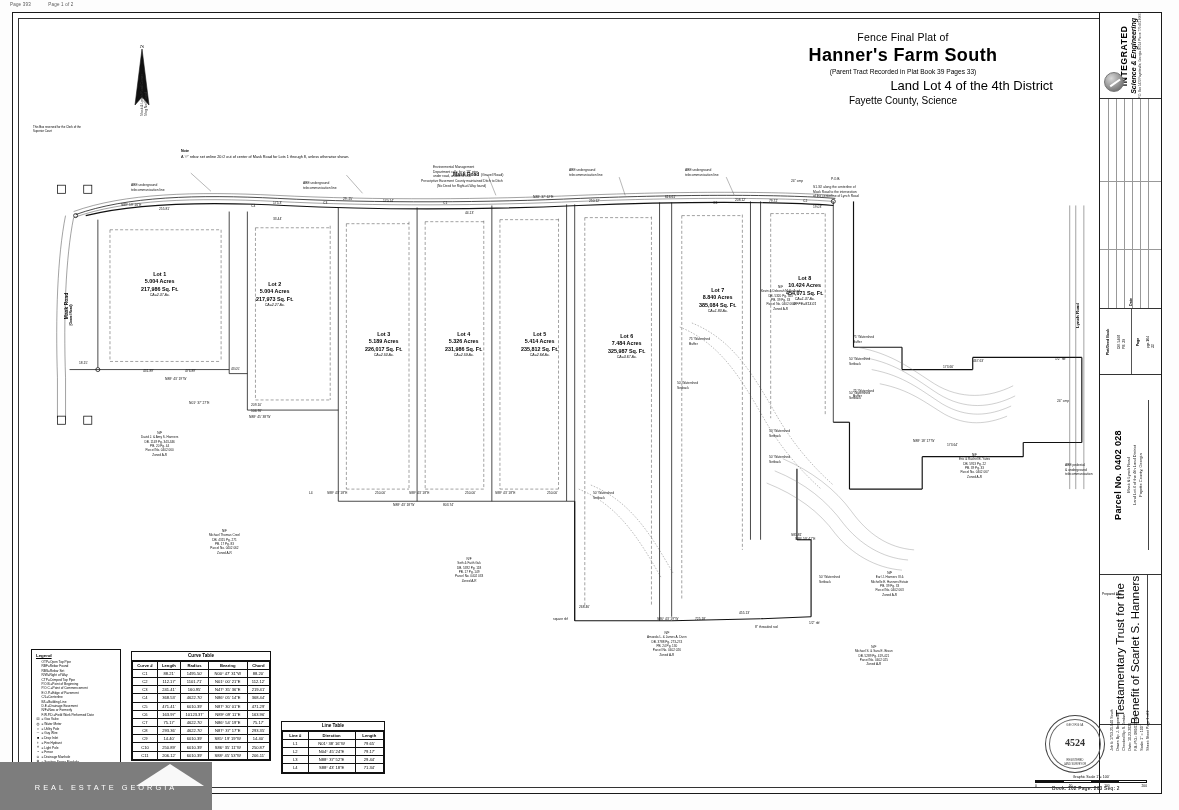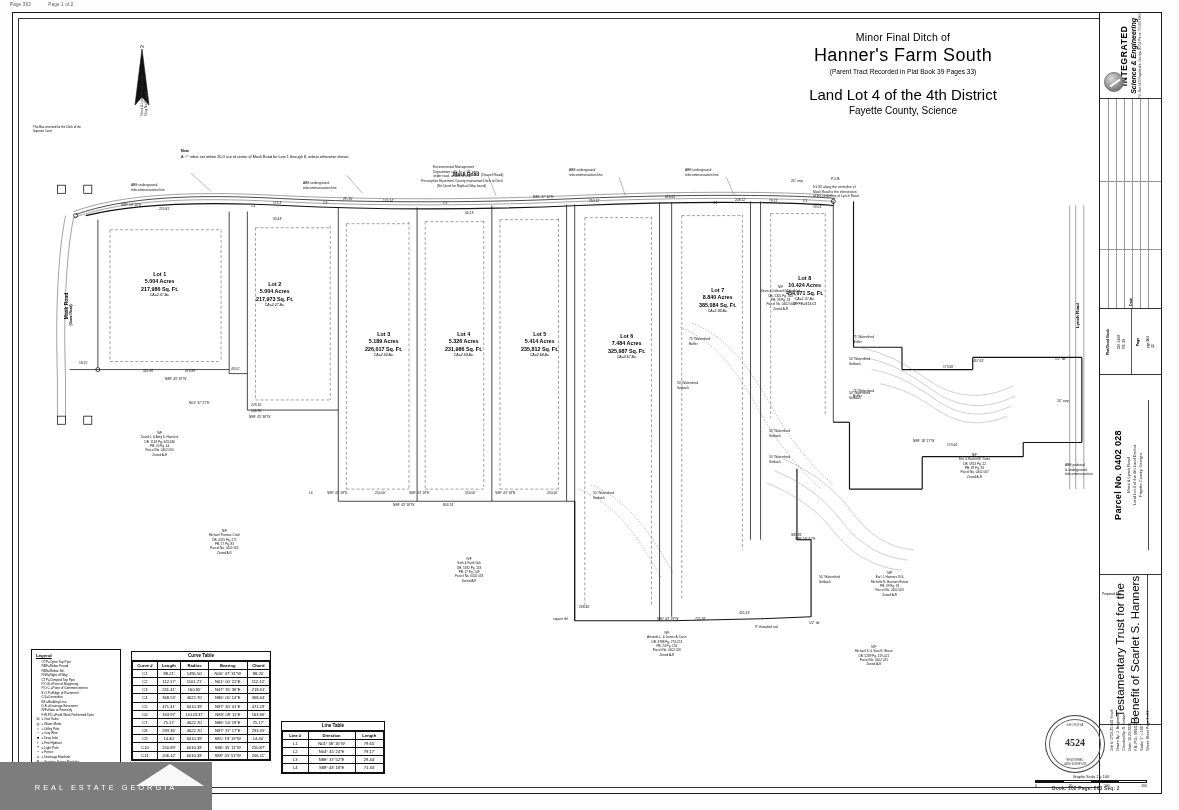--- a/index.html
+++ b/index.html
@@ -88,23 +88,23 @@
   .job-box { height:auto; position:absolute; left:0; right:0; bottom:0; top:654px; }
   .job-wrap{ position:absolute; left:50%; top:50%; transform:translate(-50%,-50%) rotate(-90deg); white-space:nowrap;}
   .job-line{ font-size:3.6px; line-height:1.65; }
 
   
   .canvas { position:absolute; left:0; top:0; right:62px; bottom:0; }
 
   
   .titleblock { position:absolute; left:740px; top:18px; width:300px; text-align:center; }
   .tb-1 { font-size:10.5px; letter-spacing:.2px; }
-  .tb-2 { font-size:18px; font-weight:normal; letter-spacing:.4px; margin-top:2px; }
+  .tb-2 { font-size:18px; font-weight:bold; letter-spacing:.4px; margin-top:2px; }
   .tb-3 { font-size:6.6px; margin-top:2px; }
-  .tb-4 { font-size:15px; margin-top:11px; }
+  .tb-4 { font-size:13px; margin-top:3px;text-align:right; }
   .tb-5 { font-size:10px; margin-top:2px; }
 
   
   .north { position:absolute; left:112px; top:32px; width:34px; height:75px; }
   .north .lbl { position:absolute; left:-2px; top:46px; font-size:3.4px; transform:rotate(-90deg); white-space:nowrap; color:#333;}
 
   
   .ann { position:absolute; font-size:3.3px; color:#111; line-height:1.4; white-space:nowrap; }
   .ann.c { text-align:center; }
 
@@ -394,21 +394,21 @@
         <circle cx="62" cy="200" r="2" class="pl"></circle>
         <circle cx="812" cy="186" r="2" class="pl"></circle>
         <circle cx="84" cy="352" r="2" class="pl"></circle>
         <rect x="44" y="170" width="8" height="8" class="pl"></rect>
         <rect x="70" y="170" width="8" height="8" class="pl"></rect>
         <rect x="44" y="398" width="8" height="8" class="pl"></rect>
         <rect x="70" y="398" width="8" height="8" class="pl"></rect>
       </svg>
 
       <div class="titleblock">
-        <div class="tb-1">Minor Final Ditch of</div>
+        <div class="tb-1">Fence Final Plat of</div>
         <div class="tb-2">Hanner's Farm South</div>
         <div class="tb-3">(Parent Tract Recorded in Plat Book 39 Pages 33)</div>
         <div class="tb-4">Land Lot 4 of the 4th District</div>
         <div class="tb-5">Fayette County, Science</div>
       </div>
 
       <div class="north">
         <svg viewBox="0 0 34 75" style="width:100%;height:100%">
           <path d="M17,4 L24,60 L17,52 L10,60 Z" fill="#111" stroke="#111" stroke-width=".6"></path>
           <text x="17" y="3" font-size="6" text-anchor="middle" fill="#111" font-family="Liberation Serif, serif">N</text>

